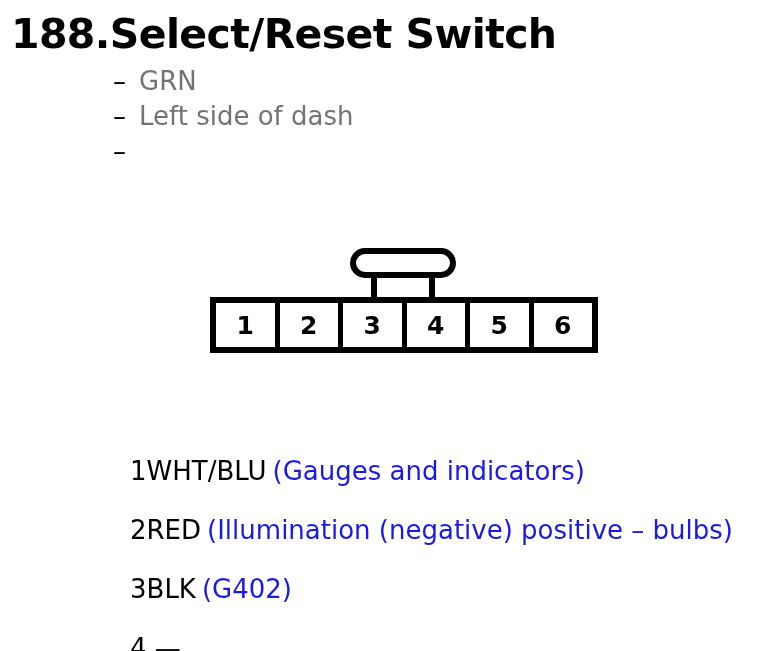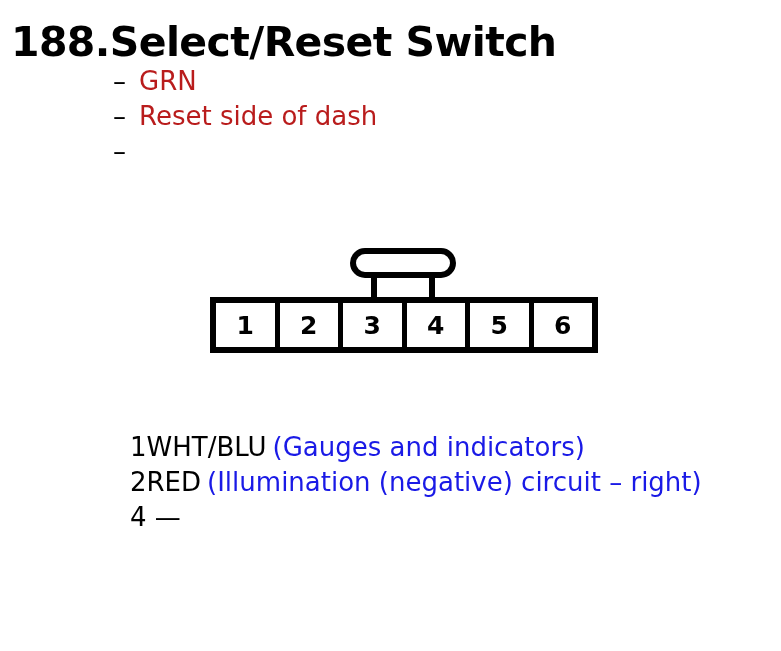--- a/index.html
+++ b/index.html
@@ -14,21 +14,21 @@
     overflow: hidden;
     font-family: "DejaVu Sans", sans-serif;
     color: #000000;
     -webkit-font-smoothing: antialiased;
   }
 
   
   .page-title {
     position: absolute;
     left: 11px;
-    top: 17px;
+    top: 9px;
     font-family: "DejaVu Sans", sans-serif;
     font-weight: bold;
     font-size: 41px;
     line-height: 50px;
     letter-spacing: -0.6px;
     white-space: nowrap;
     color: #000000;
   }
 
   
@@ -45,21 +45,21 @@
     line-height: 35px;
     white-space: nowrap;
     color: #000000;
   }
   .bullet-dash {
     width: 26px;
     flex: 0 0 26px;
     color: #000000;
   }
   .bullet-text {
-    color: #b91c1c;
+    color: #737373;
   }
 
   
   .connector-wrap {
     position: absolute;
     left: 210px;
     top: 248px;
     width: 392px;
     height: 112px;
   }
@@ -136,20 +136,21 @@
     position: absolute;
     left: 130px;
     top: 430px;
     width: 650px;
   }
   .pin-row {
     font-size: 26px;
     line-height: 35px;
     white-space: nowrap;
     color: #000000;
+    margin-top: 24px;
   }
   .pin-code {
     color: #000000;
   }
   .pin-desc {
     color: #1A1AE6;
     padding-left: 6px;
   }
 </style>
 </head>
@@ -157,21 +158,21 @@
 
 <div class="page-title">188.Select/Reset Switch</div>
 
 <div class="bullet-list">
   <div class="bullet-row">
     <span class="bullet-dash">–</span>
     <span class="bullet-text">GRN</span>
   </div>
   <div class="bullet-row">
     <span class="bullet-dash">–</span>
-    <span class="bullet-text">Reset side of dash</span>
+    <span class="bullet-text">Left side of dash</span>
   </div>
   <div class="bullet-row">
     <span class="bullet-dash">–</span>
   </div>
 </div>
 
 <div class="connector-wrap">
   <div class="connector-latch">
     <div class="latch-bar"></div>
     <div class="latch-foot left"></div>
@@ -199,18 +200,21 @@
       <span class="pin-label">6</span>
     </div>
   </div>
 </div>
 
 <div class="pin-legend">
   <div class="pin-row">
     <span class="pin-code">1WHT/BLU</span><span class="pin-desc">(Gauges and indicators)</span>
   </div>
   <div class="pin-row">
-    <span class="pin-code">2RED</span><span class="pin-desc">(Illumination (negative) circuit – right)</span>
+    <span class="pin-code">2RED</span><span class="pin-desc">(Illumination (negative) positive – bulbs)</span>
+  </div>
+  <div class="pin-row">
+    <span class="pin-code">3BLK</span><span class="pin-desc">(G402)</span>
   </div>
   <div class="pin-row">
     <span class="pin-code">4 —</span><span class="pin-desc"></span>
   </div>
 </div>
 
 </body></html>

